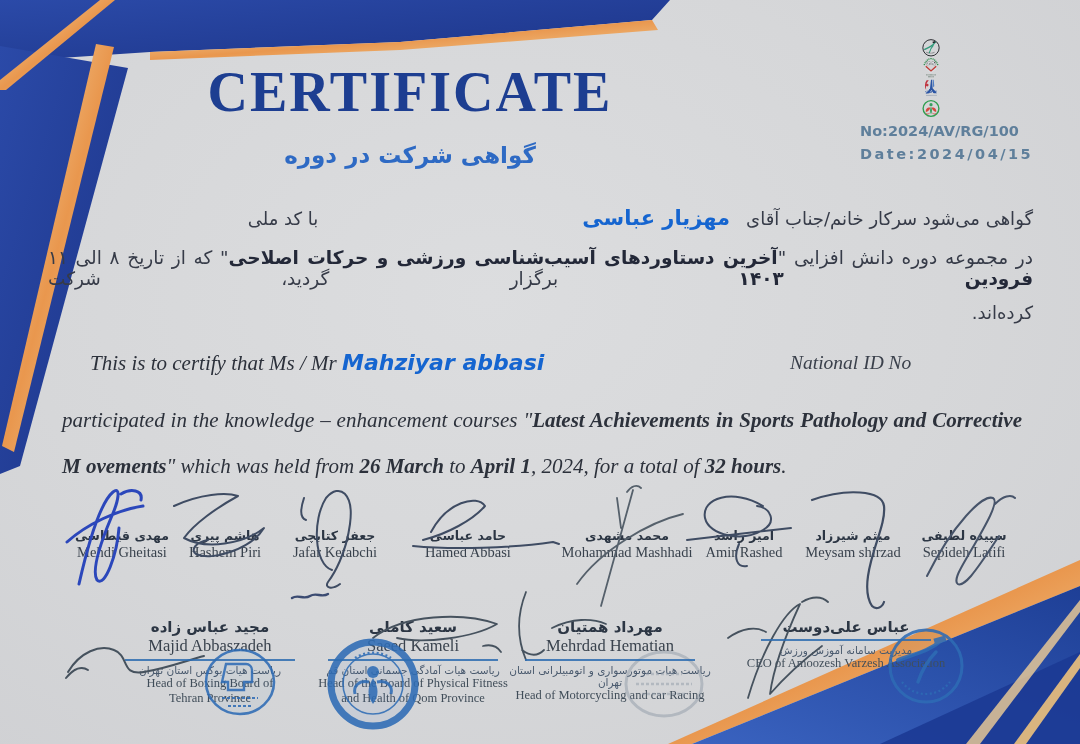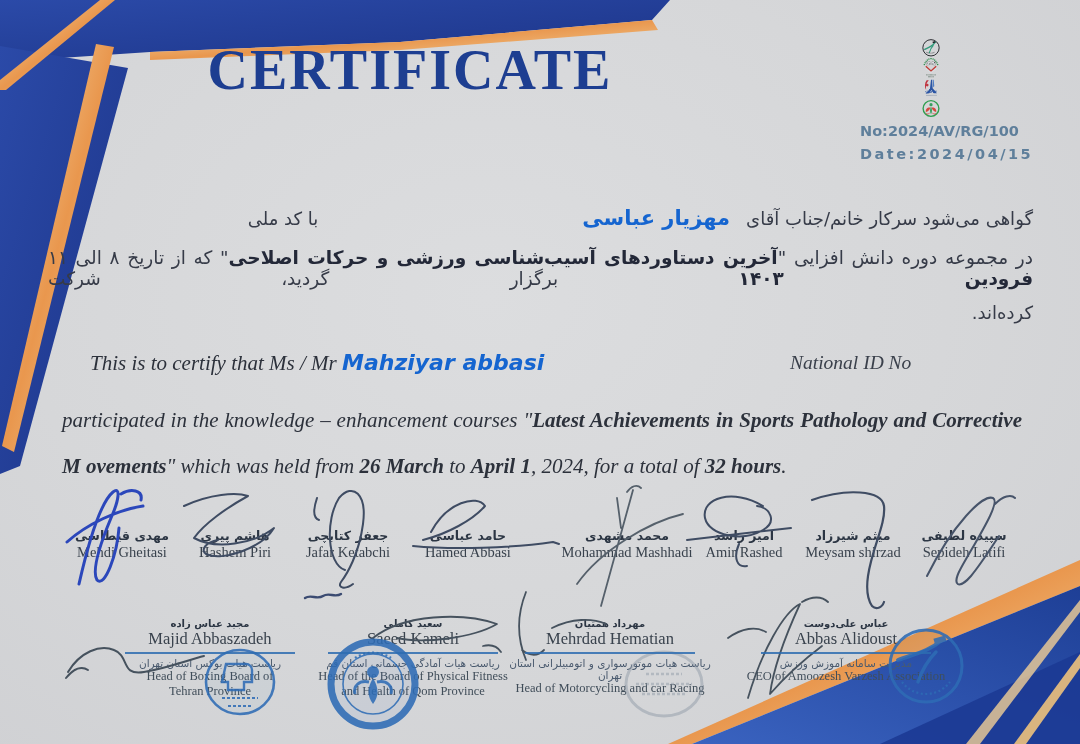--- a/index.html
+++ b/index.html
@@ -3,21 +3,21 @@
 <meta charset="utf-8">
 <style>
   html,body{margin:0;padding:0;background:#9aa0a8;}
   .page{position:relative;width:1080px;height:744px;margin:0 auto;overflow:hidden;
         background:radial-gradient(ellipse at 45% 40%, #dcddDF 0%, #d6d7d9 55%, #cfd0d3 100%);
         font-family:"Liberation Serif", serif;}
   .deco{position:absolute;inset:0;width:1080px;height:744px;z-index:1;pointer-events:none;}
   .layer{position:absolute;z-index:2;}
 
   
-  .title-wrap{left:110px;top:42px;width:600px;text-align:center;}
+  .title-wrap{left:110px;top:64px;width:600px;text-align:center;}
   .cert-title{font-family:"Liberation Serif",serif;font-weight:700;font-size:56px;
               letter-spacing:2px;color:#1d3e91;line-height:1;}
   .cert-sub{margin-top:22px;font-family:"DejaVu Sans",sans-serif;font-weight:700;
             font-size:23px;color:#2e6ac4;direction:rtl;}
 
   .logos{left:798px;top:38px;width:266px;height:80px;display:flex;align-items:center;
          justify-content:space-between;flex-direction:column;}
   .refs{left:860px;top:120px;width:210px;font-family:"DejaVu Sans",sans-serif;
         color:#5f7f9b;font-weight:700;font-size:14.5px;line-height:23px;}
   .refs .d{letter-spacing:2.5px;}
@@ -42,21 +42,21 @@
 
   
   .sigblk{position:absolute;top:528px;width:130px;text-align:center;z-index:2;}
   .sname-fa{font-family:"DejaVu Sans",sans-serif;font-weight:700;font-size:12.5px;
             color:#2c3644;direction:rtl;}
   .sname-en{font-size:14.5px;color:#39424d;margin-top:1px;}
   .scr{position:absolute;left:0;top:-44px;pointer-events:none;}
   .ink{fill:none;stroke-linecap:round;stroke-linejoin:round;}
 
   .sigblk2{position:absolute;top:618px;width:220px;text-align:center;z-index:2;}
-  .sname-fa2{font-family:"DejaVu Sans",sans-serif;font-weight:700;font-size:10px;
+  .sname-fa2{font-family:"DejaVu Sans",sans-serif;font-weight:700;font-size:15px;
              color:#2c3644;direction:rtl;}
   .sname-en2{font-size:16.5px;color:#39424d;}
   .sdiv{height:2px;background:#2d6cb0;width:170px;margin:3px auto 3px auto;opacity:.85;}
   .role-fa{font-family:"DejaVu Sans",sans-serif;font-size:10.5px;color:#4a5a6e;direction:rtl;}
   .role-en{font-size:12.5px;color:#404d59;line-height:15px;}
   .scr2{position:absolute;pointer-events:none;}
   .stamp{position:absolute;pointer-events:none;opacity:.88;}
 </style>
 </head>
 <body>
@@ -88,20 +88,21 @@
 
     <polygon points="668,744 1080,560 1080,586 692,744" fill="url(#goldG)"></polygon>
     <polygon points="692,744 1080,586 1080,744" fill="url(#blueG2)"></polygon>
     <polygon points="880,744 1080,652 1080,744" fill="#1c3a94" opacity="0.9"></polygon>
     <polygon points="1014,744 1026,744 1080,668 1080,654" fill="#eec27c" opacity="0.9"></polygon>
     <polygon points="966,744 980,744 1080,612 1080,600" fill="#f2cf96" opacity="0.8"></polygon>
   </svg>
 
   <div class="layer title-wrap">
     <div class="cert-title">CERTIFICATE</div>
+    <div class="cert-sub">گواهی شرکت در دوره</div>
   </div>
 
   <div class="layer logos">
     <svg width="70" height="72" viewBox="0 0 72 72">
       <circle cx="36" cy="36" r="30" fill="none" stroke="#1e2025" stroke-width="3.4"></circle>
       <path d="M13,42 C26,34 34,34 44,24 L52,15" fill="none" stroke="#2f9a7a" stroke-width="5" stroke-linecap="round"></path>
       <path d="M30,54 C33,42 38,34 44,28" fill="none" stroke="#2f9a7a" stroke-width="4" stroke-linecap="round"></path>
       <rect x="42" y="12" width="10" height="6" fill="#1e2025" transform="rotate(-15 47 15)"></rect>
       <path d="M18,52 C26,56 38,58 50,52" fill="none" stroke="#23262c" stroke-width="3" stroke-dasharray="2.5,2" opacity="0.8"></path>
     </svg>
@@ -161,28 +162,28 @@
     </div>
   </div>
 
   <div class="sigblk" style="left:57px">
     <svg class="scr" width="130" height="110" viewBox="0 0 130 110">
       <path class="ink" stroke="#2b47bb" stroke-width="3" d="M22,100 C32,56 44,18 56,8 C64,2 62,16 54,34 C44,58 34,86 40,96 C48,104 60,70 62,44 M64,10 C74,4 86,6 84,16 M10,58 C30,40 60,26 86,22"></path>
     </svg>
     <div class="sname-fa">مهدی قیطاسی</div>
     <div class="sname-en">Mehdi Gheitasi</div>
   </div>
-  <div class="sigblk" style="left:170px">
+  <div class="sigblk" style="left:160px">
     <svg class="scr" width="130" height="110" viewBox="0 0 130 110">
       <path class="ink" stroke="#3f4c63" stroke-width="2" d="M14,22 C40,10 66,8 78,12 C56,24 34,40 24,54 C46,66 84,60 104,44 C92,64 52,78 36,70 C30,66 36,58 48,56"></path>
     </svg>
     <div class="sname-fa">هاشم پیری</div>
     <div class="sname-en">Hashem Piri</div>
   </div>
-  <div class="sigblk" style="left:283px">
+  <div class="sigblk" style="left:270px">
     <svg class="scr" width="130" height="125" viewBox="0 0 130 125">
       <path class="ink" stroke="#3f4c63" stroke-width="2" d="M34,14 C30,26 30,34 36,36 M62,86 C44,80 42,36 56,14 C70,-2 84,10 80,40 C76,70 64,90 58,98 C54,104 62,106 70,100"></path>
       <path class="ink" stroke="#2a3c66" stroke-width="2.4" d="M22,114 c6,-4 12,2 18,-2 c6,-4 12,2 18,-2" opacity="0.9"></path>
     </svg>
     <div class="sname-fa">جعفر کتابچی</div>
     <div class="sname-en">Jafar Ketabchi</div>
   </div>
   <div class="sigblk" style="left:403px">
     <svg class="scr" width="160" height="110" viewBox="0 0 160 110">
       <path class="ink" stroke="#3f4c63" stroke-width="2" d="M28,48 C44,18 74,10 82,22 C70,36 44,50 20,56 M10,62 C50,66 110,64 150,58 L156,60"></path>
@@ -276,20 +277,19 @@
       <path class="ink" stroke="#46525e" stroke-width="1.8" d="M30,104 C44,56 66,18 82,10 C70,36 56,70 52,100 C66,84 88,64 104,52 M84,8 c10,-6 20,-6 26,0 M10,44 c14,-10 28,-12 38,-6"></path>
     </svg>
     <svg class="stamp" style="left:148px;top:6px" width="84" height="84" viewBox="0 0 84 84">
       <circle cx="42" cy="42" r="36" fill="rgba(46,108,181,0.07)" stroke="#2e6cb5" stroke-width="3"></circle>
       <path d="M14,36 C30,30 44,28 58,16" fill="none" stroke="#2e6cb5" stroke-width="4" stroke-linecap="round"></path>
       <path d="M34,58 C38,46 44,36 52,28" fill="none" stroke="#2e6cb5" stroke-width="3.4" stroke-linecap="round"></path>
       <rect x="50" y="13" width="12" height="6" fill="#2e6cb5" transform="rotate(-16 56 16)"></rect>
       <path d="M18,58 a30,30 0 0 0 48,0" fill="none" stroke="#2e6cb5" stroke-width="2.2" stroke-dasharray="2,2.5"></path>
     </svg>
     <div class="sname-fa2">عباس علی‌دوست</div>
-    <div class="sname-en2">Abbas Alidoust</div>
     <div class="sdiv"></div>
     <div class="role-fa">مدیریت سامانه آموزش ورزش</div>
     <div class="role-en">CEO of Amoozesh Varzesh Association</div>
     <div class="role-en"></div>
   </div>
 
 </div>
 
 </body></html>

